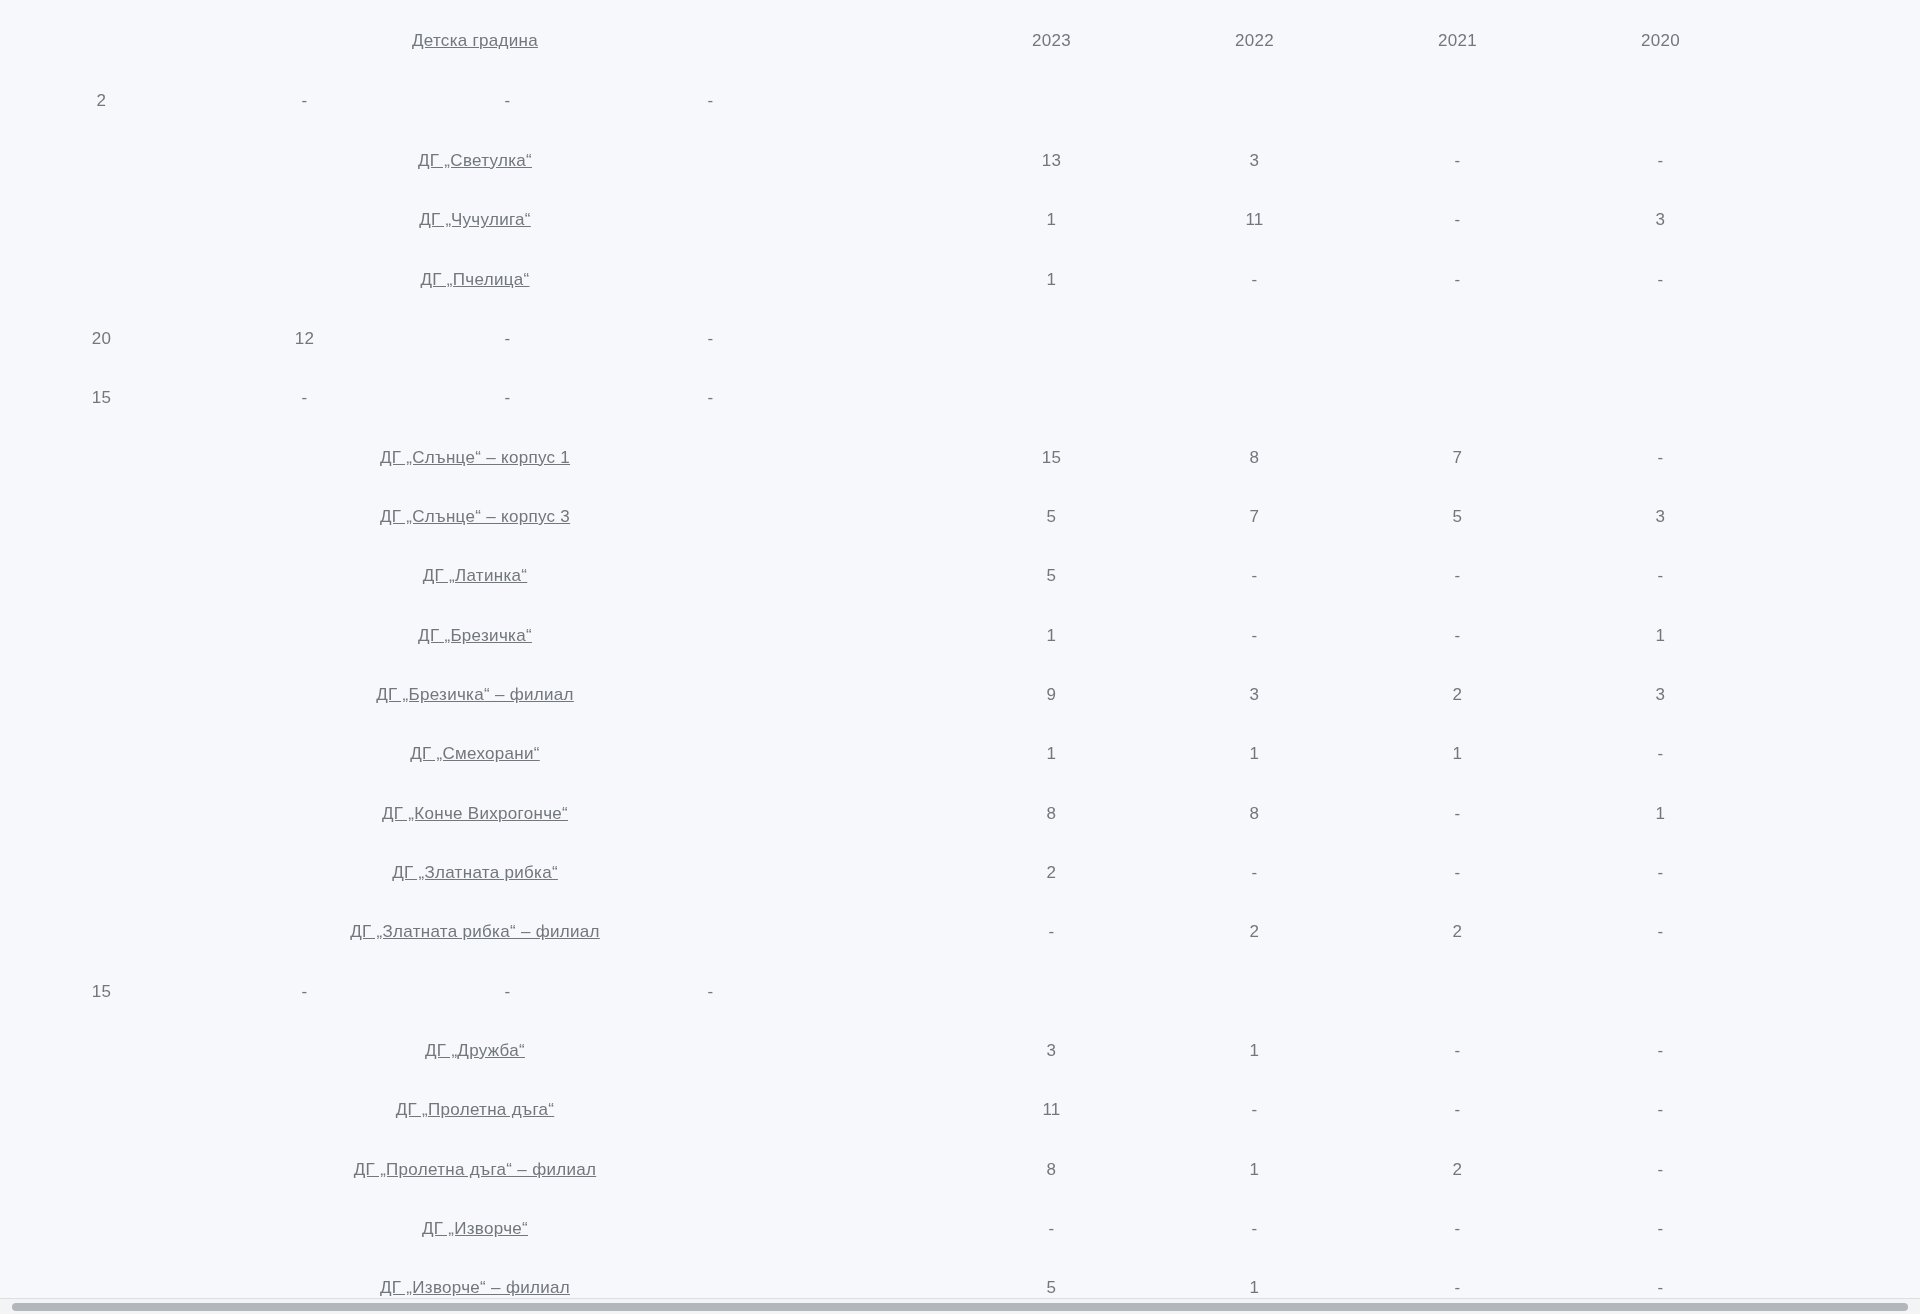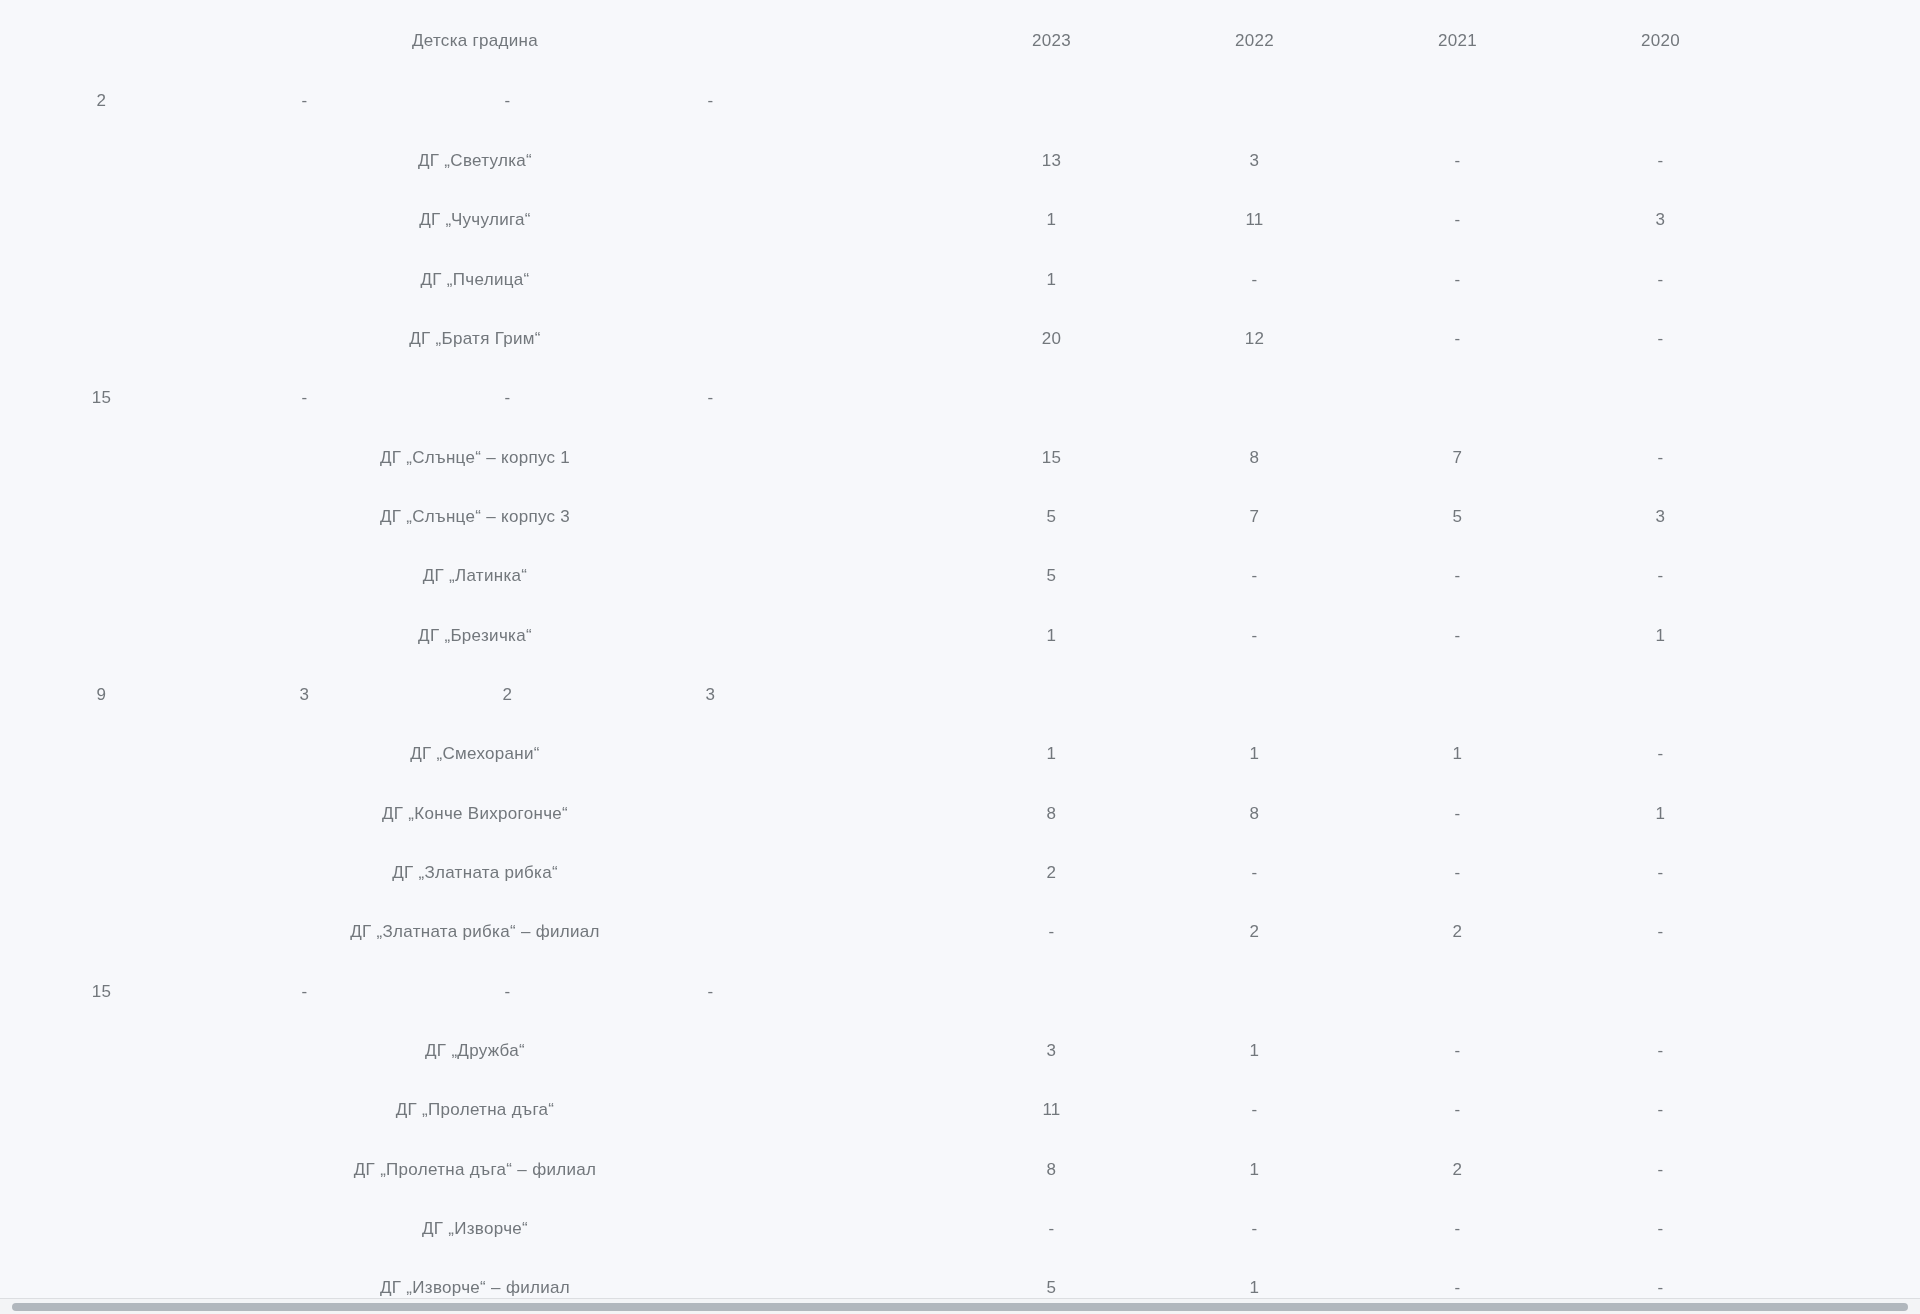--- a/index.html
+++ b/index.html
@@ -24,21 +24,21 @@
   .header-row {
     height: 62px;
   }
   .cell {
     text-align: center;
     font-size: 17px;
     letter-spacing: 0.3px;
     line-height: 1.2;
     white-space: nowrap;
   }
-  .name-cell { width: 950px; }
+  .name-cell { width: 950px; text-decoration: underline; }
   .year-cell { width: 203px; }
   .hscroll {
     position: fixed;
     left: 0;
     right: 0;
     bottom: 0;
     height: 15px;
     background: #f3f4f6;
     border-top: 1px solid #dcdee1;
   }
@@ -85,21 +85,20 @@
         <div class="cell year-cell">3</div>
       </div>
       <div class="row">
         <div class="cell name-cell">ДГ „Пчелица“</div>
         <div class="cell year-cell">1</div>
         <div class="cell year-cell">-</div>
         <div class="cell year-cell">-</div>
         <div class="cell year-cell">-</div>
       </div>
       <div class="row">
-        <div class="cell name-cell">ДГ „Братя Грим“</div>
         <div class="cell year-cell">20</div>
         <div class="cell year-cell">12</div>
         <div class="cell year-cell">-</div>
         <div class="cell year-cell">-</div>
       </div>
       <div class="row">
         <div class="cell year-cell">15</div>
         <div class="cell year-cell">-</div>
         <div class="cell year-cell">-</div>
         <div class="cell year-cell">-</div>
@@ -126,20 +125,21 @@
         <div class="cell year-cell">-</div>
       </div>
       <div class="row">
         <div class="cell name-cell">ДГ „Брезичка“</div>
         <div class="cell year-cell">1</div>
         <div class="cell year-cell">-</div>
         <div class="cell year-cell">-</div>
         <div class="cell year-cell">1</div>
       </div>
       <div class="row">
+        <div class="cell name-cell">ДГ „Брезичка“ – филиал</div>
         <div class="cell year-cell">9</div>
         <div class="cell year-cell">3</div>
         <div class="cell year-cell">2</div>
         <div class="cell year-cell">3</div>
       </div>
       <div class="row">
         <div class="cell name-cell">ДГ „Смехорани“</div>
         <div class="cell year-cell">1</div>
         <div class="cell year-cell">1</div>
         <div class="cell year-cell">1</div>

